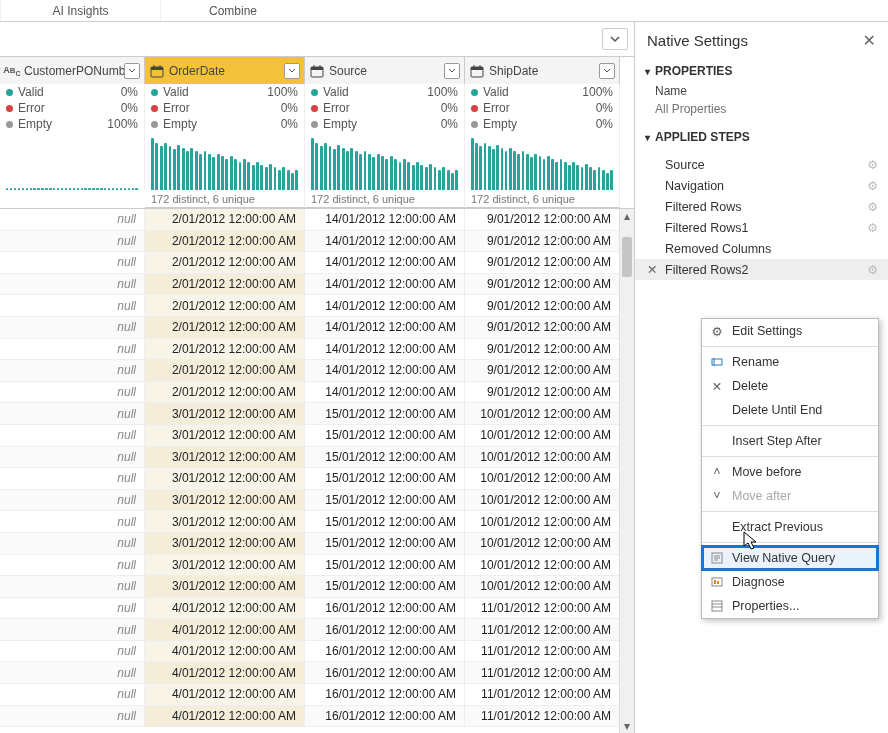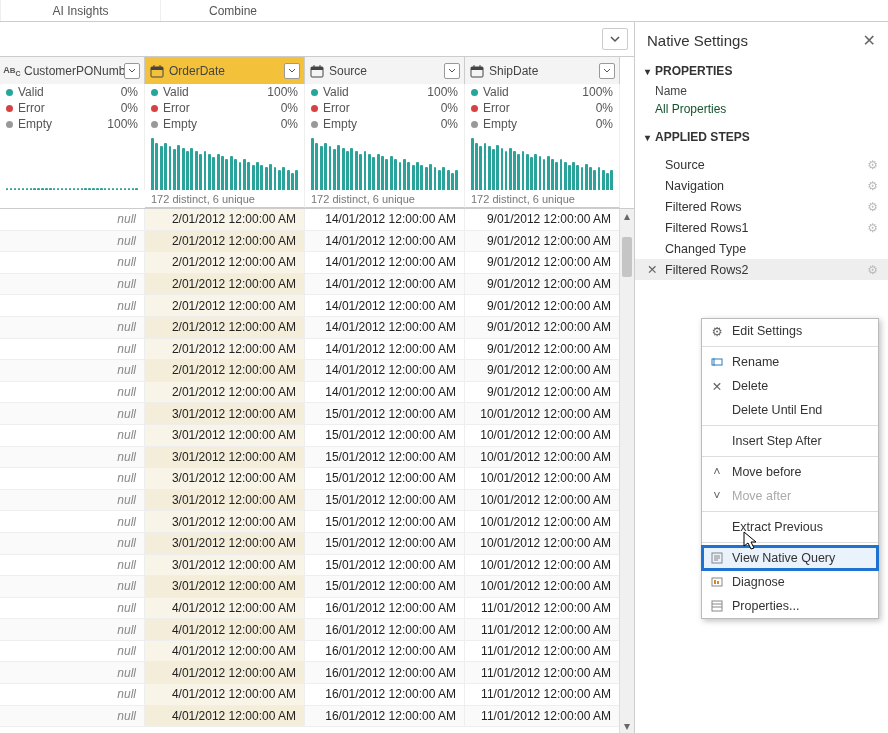--- a/index.html
+++ b/index.html
@@ -43,21 +43,21 @@
   .vscroll .thumb { position:absolute; top:28px; left:2px; right:2px; height:40px; background:#c5c5c5; border-radius:2px;}
   .vscroll .arr { position:absolute; left:0; right:0; height:14px; display:flex;align-items:center;justify-content:center; color:#666;}
   .vscroll .arr.up { top:0;} .vscroll .arr.down { bottom:0;}
   
   .qs-header { height:36px; display:flex; align-items:center; padding:0 12px; font-size:15px; color:#333;}
   .qs-close { margin-left:auto; color:#666; font-size:16px;}
   .section-head { display:flex; align-items:center; padding:6px 10px; font-size:12px; font-weight:600; color:#333;}
   .section-head .caret { margin-right:5px; font-size:10px;}
   .name-lbl { padding:0 14px 4px 20px; color:#444;}
   .name-input { margin:0 14px 8px 20px; height:22px; border:1px solid #aaa; padding:0 6px; font-size:12px; width:210px;}
-  .link { color:#14532d; padding:0 0 8px 20px; font-size:12px;}
+  .link { color:#737373; padding:0 0 8px 20px; font-size:12px;}
   .steps { padding:4px 0;}
   .step { height:21px; display:flex; align-items:center; padding-left:30px; padding-right:10px; position:relative; font-size:12.5px; color:#333;}
   .step .gear { margin-left:auto; color:#bbb; font-size:12px; visibility:hidden;}
   .step.with-gear .gear { visibility:visible;}
   .step.selected { background:#eee;}
   .step.selected .xmark { position:absolute; left:12px; color:#666;}
   
   .ctx { position:absolute; left:66px; top:296px; width:178px; background:#fff; border:1px solid #bbb; box-shadow:2px 2px 6px rgba(0,0,0,0.25); font-size:12.5px; z-index:50;}
   .ctx .mi { height:24px; display:flex; align-items:center; padding:0 8px 0 30px; position:relative; color:#333;}
   .ctx .mi.disabled { color:#aaa;}
@@ -504,21 +504,21 @@
         </div>
         <div class="step with-gear">
           <span>Filtered Rows</span>
           <span class="gear">⚙</span>
         </div>
         <div class="step with-gear">
           <span>Filtered Rows1</span>
           <span class="gear">⚙</span>
         </div>
         <div class="step">
-          <span>Changed Type</span>
+          <span>Removed Columns</span>
           <span class="gear">⚙</span>
         </div>
         <div class="step with-gear selected">
           <span class="xmark">✕</span>
           <span>Filtered Rows2</span>
           <span class="gear">⚙</span>
         </div>
       </div>
 
     <div class="ctx" id="ctx">

